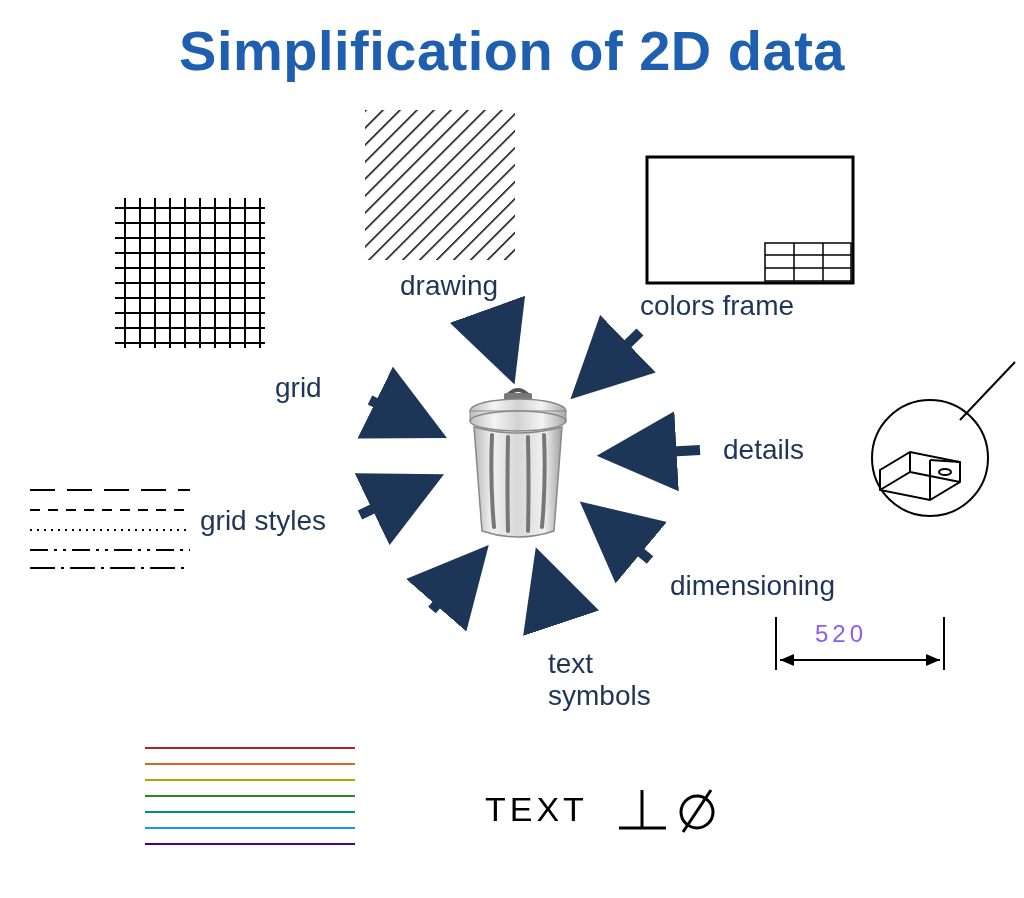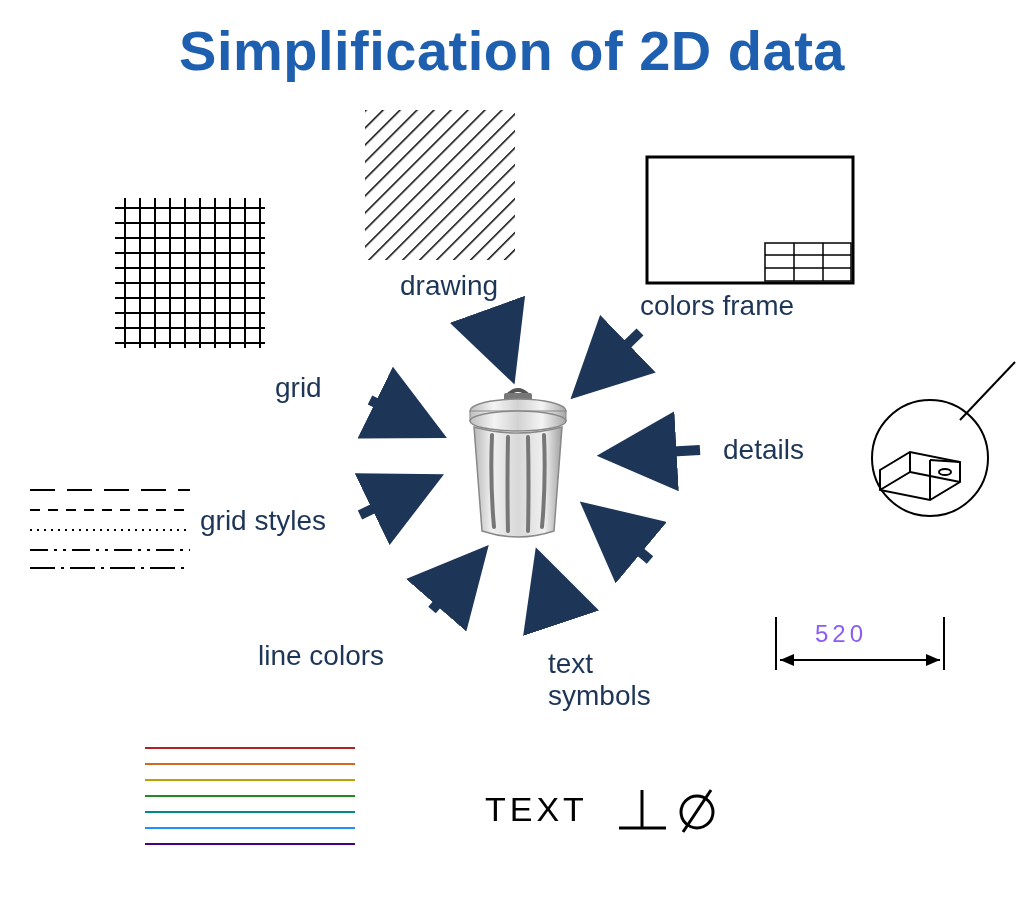--- a/index.html
+++ b/index.html
@@ -178,30 +178,30 @@
 
   <svg style="position:absolute; left:30px; top:480px;" width="160" height="90">
     <line x1="0" y1="10" x2="160" y2="10" stroke="#000" stroke-width="2" stroke-dasharray="25 12"></line>
     <line x1="0" y1="30" x2="160" y2="30" stroke="#000" stroke-width="2" stroke-dasharray="10 8"></line>
     <line x1="0" y1="50" x2="160" y2="50" stroke="#000" stroke-width="2" stroke-dasharray="2 5"></line>
     <line x1="0" y1="70" x2="160" y2="70" stroke="#000" stroke-width="2" stroke-dasharray="18 6 3 6 3 6"></line>
     <line x1="0" y1="88" x2="160" y2="88" stroke="#000" stroke-width="2" stroke-dasharray="25 6 3 6"></line>
   </svg>
   <div class="label" style="left:200px; top:505px;">grid styles</div>
 
+  <div class="label" style="left:670px; top:570px;">dimensioning</div>
   <div class="dim-num" style="left:815px; top:620px;">520</div>
   <svg style="position:absolute; left:770px; top:615px;" width="180" height="60">
     <line x1="6" y1="2" x2="6" y2="55" stroke="#000" stroke-width="2"></line>
     <line x1="174" y1="2" x2="174" y2="55" stroke="#000" stroke-width="2"></line>
     <line x1="10" y1="45" x2="170" y2="45" stroke="#000" stroke-width="2"></line>
     <path d="M10 45 L24 39 L24 51 Z" fill="#000"></path>
     <path d="M170 45 L156 39 L156 51 Z" fill="#000"></path>
   </svg>
 
-  <div class="label" style="left:258px; top:640px;">line colors</div>
   <svg id="color-lines" style="position:absolute; left:145px; top:740px;" width="210" height="110">
       <line x1="0" x2="210" y1="8" y2="8" stroke="#b22222" stroke-width="2"></line>
       <line x1="0" x2="210" y1="24" y2="24" stroke="#d2691e" stroke-width="2"></line>
       <line x1="0" x2="210" y1="40" y2="40" stroke="#c0a000" stroke-width="2"></line>
       <line x1="0" x2="210" y1="56" y2="56" stroke="#228b22" stroke-width="2"></line>
       <line x1="0" x2="210" y1="72" y2="72" stroke="#008b8b" stroke-width="2"></line>
       <line x1="0" x2="210" y1="88" y2="88" stroke="#1e90ff" stroke-width="2"></line>
       <line x1="0" x2="210" y1="104" y2="104" stroke="#4b0082" stroke-width="2"></line>
     </svg>
 

